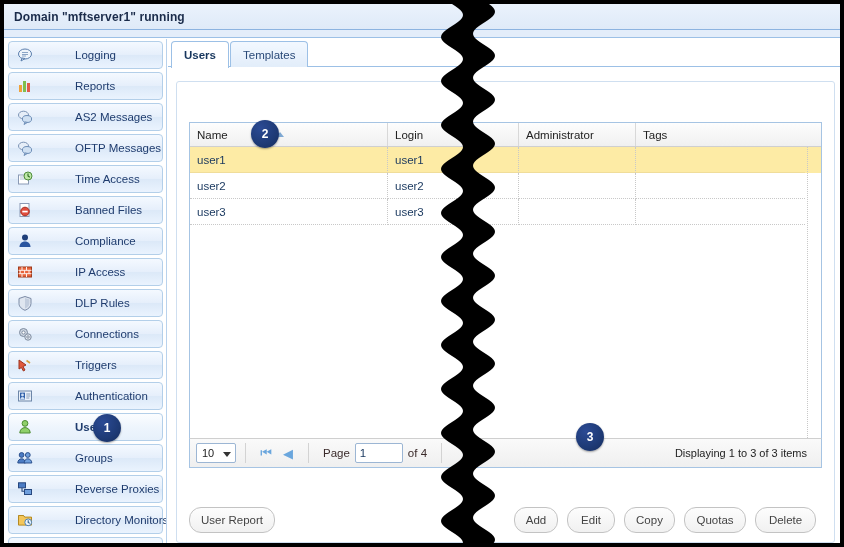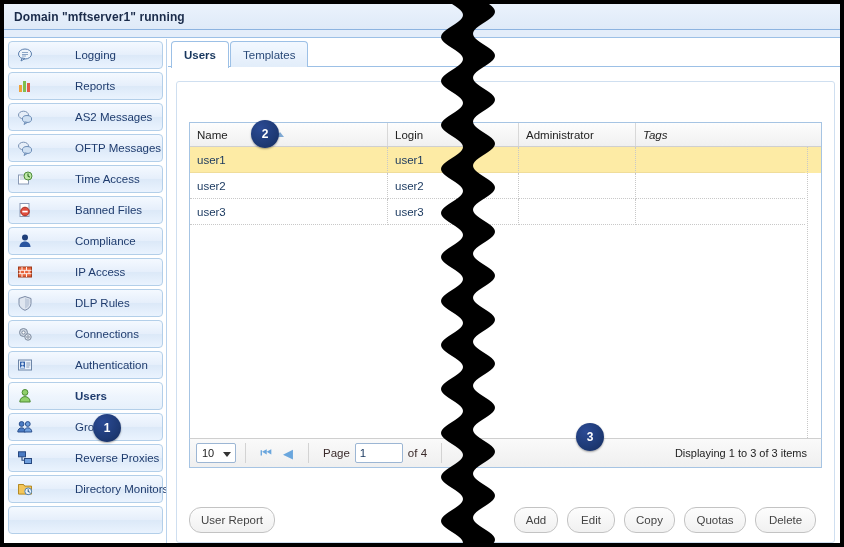--- a/index.html
+++ b/index.html
@@ -102,21 +102,21 @@
   }
   .gh {
     font-size:11.5px; color:#222; display:flex; align-items:center;
     padding-left:7px; border-right:1px solid #d8d8d8;
     height:23px; position:relative;gap:42px;
   }
   .gh:last-child { border-right:none; }
   .c-name  { width:198px; }
   .c-login { width:131px; }
   .c-admin { width:117px; }
-  .c-tags  { width:169px;font-style:italic; }
+  .c-tags  { width:169px; }
   .sortarrow {
     margin-left:6px; width:0; height:0;
     border-left:4px solid transparent; border-right:4px solid transparent;
     border-bottom:5px solid #7fa9d4;
   }
   .grid-body { position:relative; background:#fff; height:297px; }
   .grow { display:flex; height:26px; align-items:stretch; }
   .grow.sel { background:#fdeba5; }
   .gc {
     font-size:11.5px; color:#17365d; display:flex; align-items:center;
@@ -269,20 +269,27 @@
         <span class="lbl">DLP Rules</span>
       </div>
       <div class="nav-item">
         <span class="ico"><svg width="16" height="16" viewBox="0 0 16 16">
             <circle cx="6.5" cy="6.5" r="4" fill="#cdd6e2" stroke="#7c8a9e"></circle>
             <circle cx="6.5" cy="6.5" r="1.6" fill="#fff" stroke="#7c8a9e"></circle>
             <circle cx="11" cy="11" r="3.2" fill="#e3e9f1" stroke="#7c8a9e"></circle>
             <circle cx="11" cy="11" r="1.2" fill="#fff" stroke="#7c8a9e"></circle>
           </svg></span>
         <span class="lbl">Connections</span>
+      </div>
+      <div class="nav-item">
+        <span class="ico"><svg width="16" height="16" viewBox="0 0 16 16">
+            <path d="M2 3 L9 8 L6 9.5 L8 13 L6.4 14 L4.4 10.5 L2 12Z" fill="#e05a3c" stroke="#9d3520"></path>
+            <path d="M9.5 3.5 13 6" stroke="#d8a23a" stroke-width="1.6"></path>
+          </svg></span>
+        <span class="lbl">Triggers</span>
       </div>
       <div class="nav-item">
         <span class="ico"><svg width="16" height="16" viewBox="0 0 16 16">
             <rect x="1.5" y="3" width="13" height="10" fill="#eaf1fa" stroke="#6d86a8"></rect>
             <rect x="3" y="4.6" width="5" height="6.8" fill="#2f5fa8"></rect>
             <circle cx="5.5" cy="7" r="1.4" fill="#cfe0f5"></circle>
             <path d="M3.4 11.1c0-1.4 1-2.2 2.1-2.2s2.1.8 2.1 2.2Z" fill="#cfe0f5"></path>
             <path d="M9.3 6h4M9.3 8h4M9.3 10h3" stroke="#7d93b2" stroke-width="0.9"></path>
           </svg></span>
         <span class="lbl">Authentication</span>

